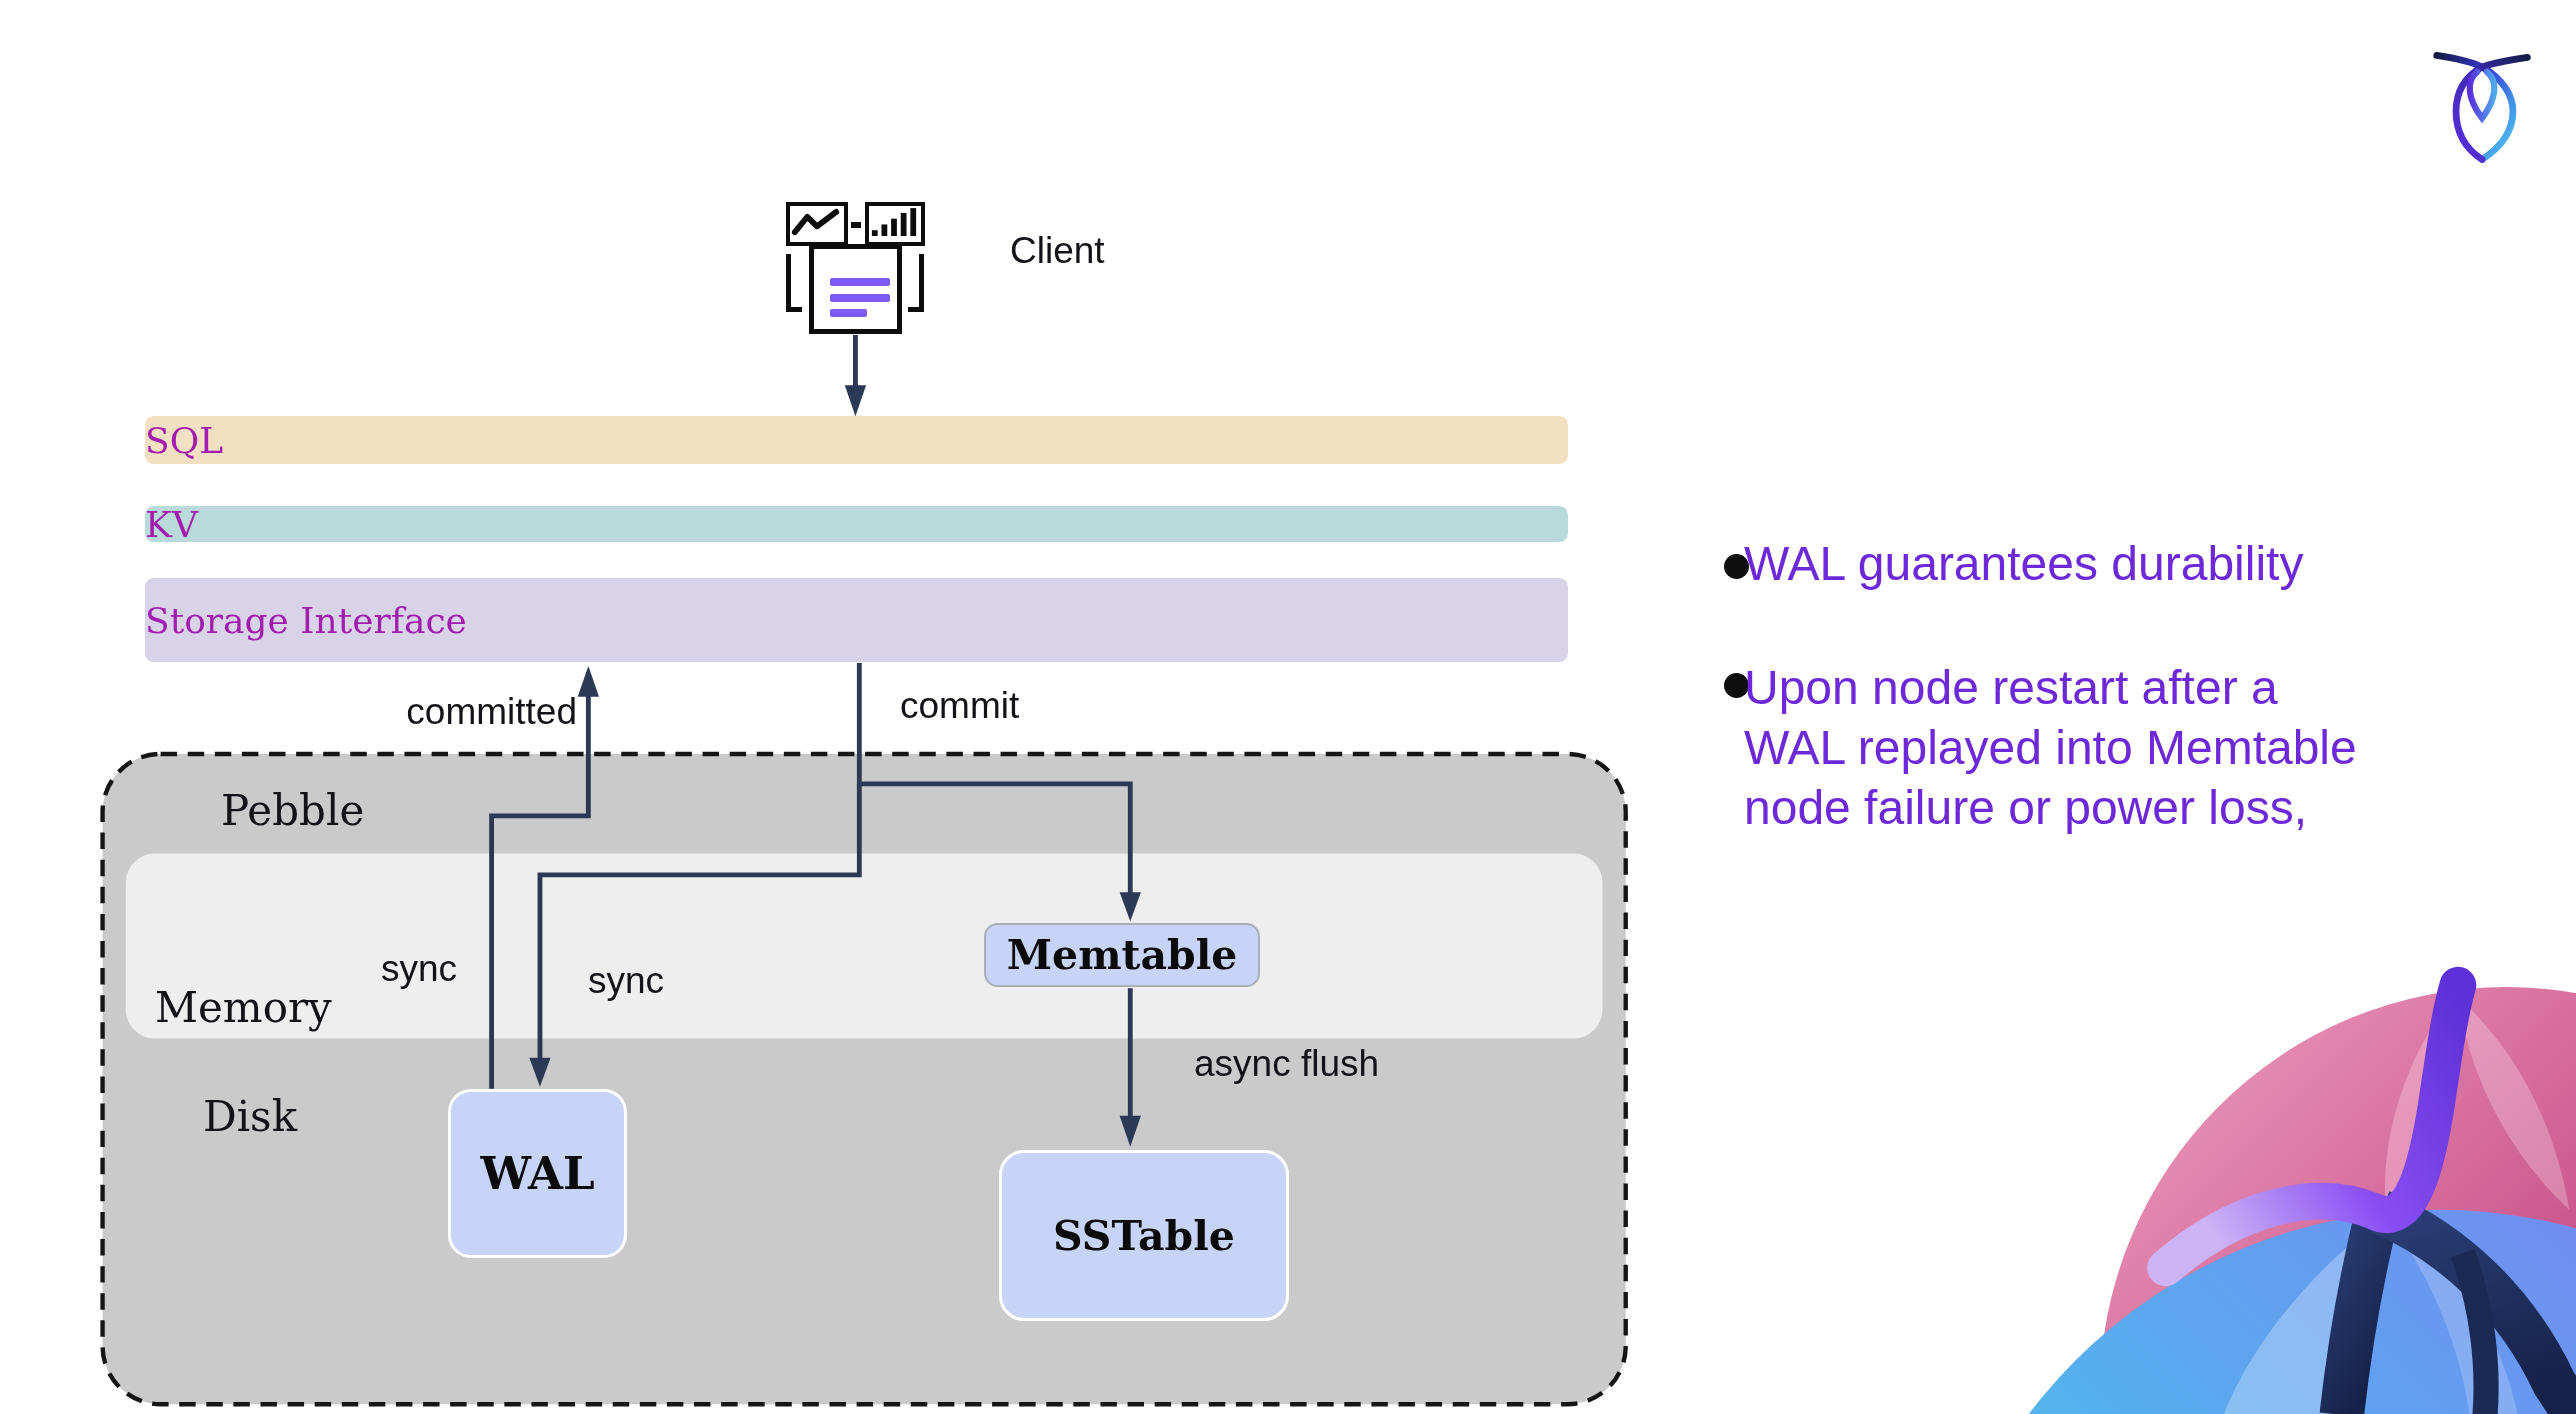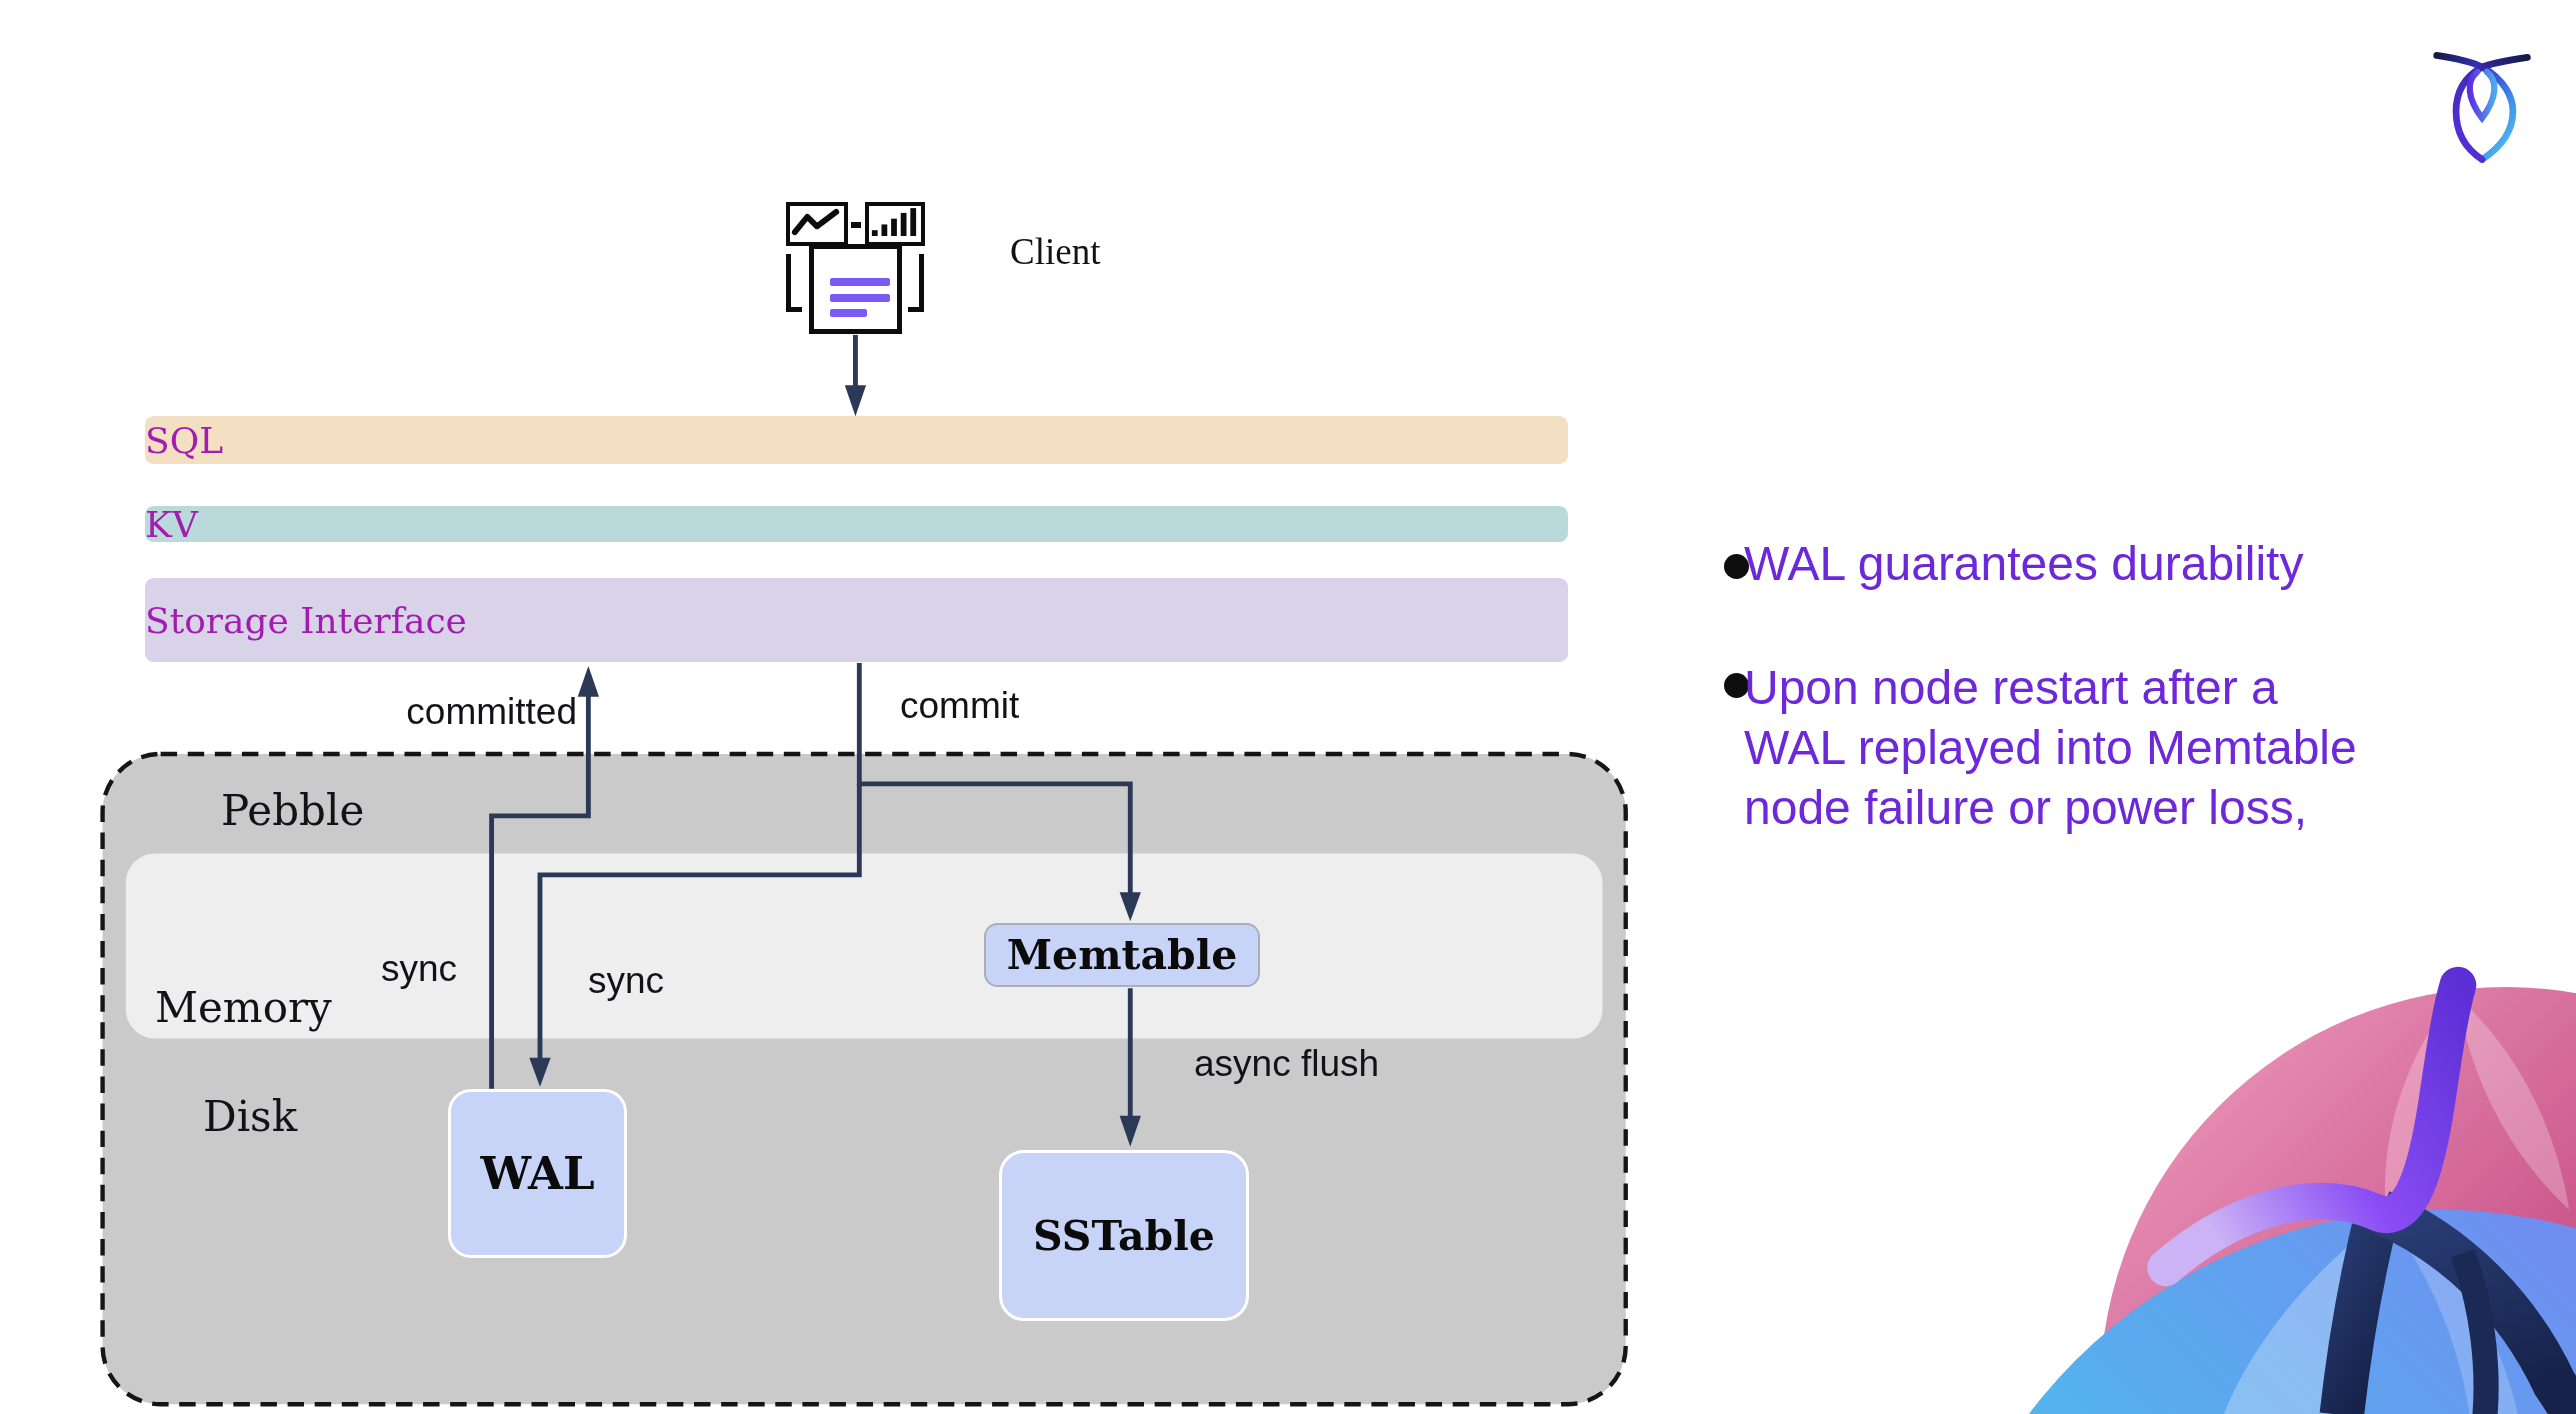--- a/index.html
+++ b/index.html
@@ -27,21 +27,21 @@
   .bracket.br { left:908px; top:254px; border-right:5.8px solid #0c0c0c; border-bottom:5.8px solid #0c0c0c; }
   .doc { position:absolute; left:809px; top:244px; width:93px; height:90px; background:#fff; border:5.8px solid #0c0c0c; }
   .dline { position:absolute; left:15.5px; height:7.7px; background:#7b5af5; border-radius:1.9px; }
   .dline.l1 { top:29px; width:60px; }
   .dline.l2 { top:45px; width:60px; }
   .dline.l3 { top:60px; width:37px; }
   
   .lbl { position:absolute; color:#121218; white-space:nowrap; }
   .sans { font-family:"Liberation Sans", sans-serif; font-size:37px; }
   .serif { font-family:"DejaVu Serif", serif; font-size:42px; }
-  .client-lbl { left:1010px; top:230px; font-size:37px;font-family:Liberation Serif, serif; }
+  .client-lbl { left:1010px; top:230px; font-size:37px; }
   .committed-lbl { left:387px; top:691px; width:190px; text-align:right; }
   .commit-lbl { left:900px; top:685px; }
   .sync1-lbl { left:370px; top:948px; width:87px; text-align:right; }
   .sync2-lbl { left:588px; top:960px; }
   .async-lbl { left:1194px; top:1043px; }
   .pebble-lbl { left:221px; top:786px; }
   .memory-lbl { left:155px; top:983px; }
   .disk-lbl { left:203px; top:1092px; }
   
   .bar {
@@ -55,21 +55,21 @@
   
   .wires { position:absolute; left:0; top:0; width:2576px; height:1415px; }
   
   .node {
     position:absolute; background:#c8d4f7;
     display:flex; align-items:center; justify-content:center;
     font-family:"DejaVu Serif", serif; font-weight:bold; color:#0b0b0b;
   }
   .node-wal { left:448px; top:1089px; width:179px; height:169px; border:3.9px solid #ffffff; border-radius:23px; font-size:45px; }
   .node-memtable { left:984px; top:923px; width:276px; height:64px; border:2.9px solid #a9aeb9; border-radius:13.5px; font-size:41px; }
-  .node-sstable { left:999px; top:1150px; width:250px; height:171px; border:3.9px solid #ffffff; border-radius:25px; font-size:41px;align-items:center; }
+  .node-sstable { left:999px; top:1150px; width:290px; height:171px; border:3.9px solid #ffffff; border-radius:25px; font-size:41px;align-items:center; }
   
   .dot { position:absolute; width:25px; height:25px; border-radius:50%; background:#0e0e0e; }
   .dot1 { left:1724px; top:554px; }
   .dot2 { left:1724px; top:673px; }
   .btext { position:absolute; left:1744px; font-size:48px; line-height:60px; color:#6d28d9; }
   .b1 { top:534px; }
   .b2 { top:658px; }
   
   .decor { position:absolute; left:1974px; top:958px; width:602px; height:457px; }
 </style>

